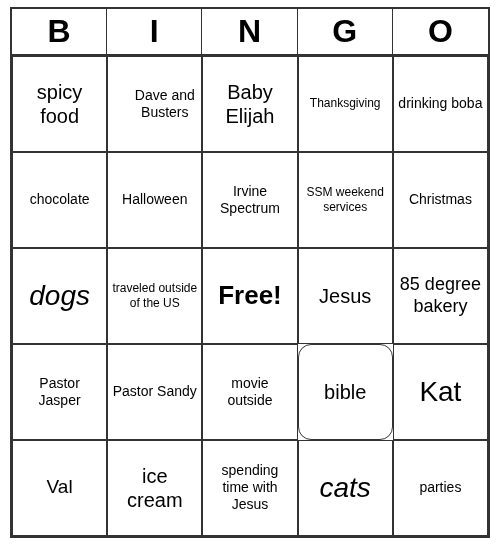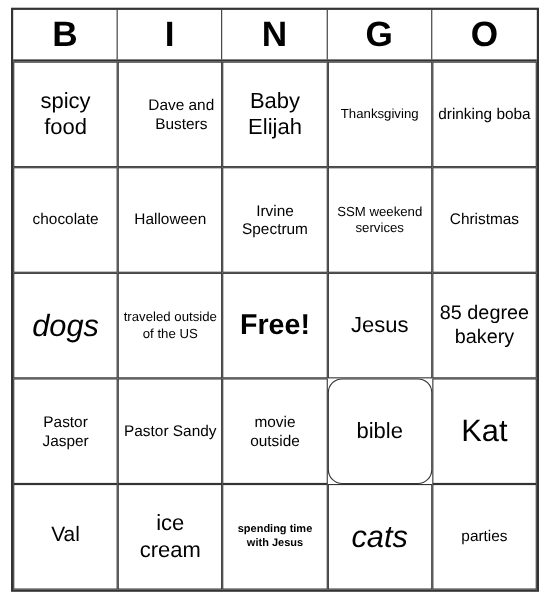--- a/index.html
+++ b/index.html
@@ -76,17 +76,17 @@
       <div class="bingo-cell" style="font-size: 26px; font-weight: bold;">Free!</div>
       <div class="bingo-cell" style="font-size: 20px;">Jesus</div>
       <div class="bingo-cell" style="font-size: 18px;">85 degree bakery</div>
       <div class="bingo-cell" style="font-size: 14px;">Pastor Jasper</div>
       <div class="bingo-cell" style="font-size: 14px;">Pastor Sandy</div>
       <div class="bingo-cell" style="font-size: 14px;">movie outside</div>
       <div class="bingo-cell" style="font-size: 20px; border-radius: 13px;">bible</div>
       <div class="bingo-cell" style="font-size: 28px;">Kat</div>
       <div class="bingo-cell" style="font-size: 19px; text-align: center;">Val</div>
       <div class="bingo-cell" style="font-size: 20px;">ice cream</div>
-      <div class="bingo-cell" style="font-size: 10px; font-weight: bold;">spending time with Jesus</div>
+      <div class="bingo-cell" style="font-size: 14px;">spending time with Jesus</div>
       <div class="bingo-cell" style="font-size: 28px; font-style: italic;">cats</div>
       <div class="bingo-cell" style="font-size: 14px;">parties</div>
     </div>
 </div>
 
 </body></html>

